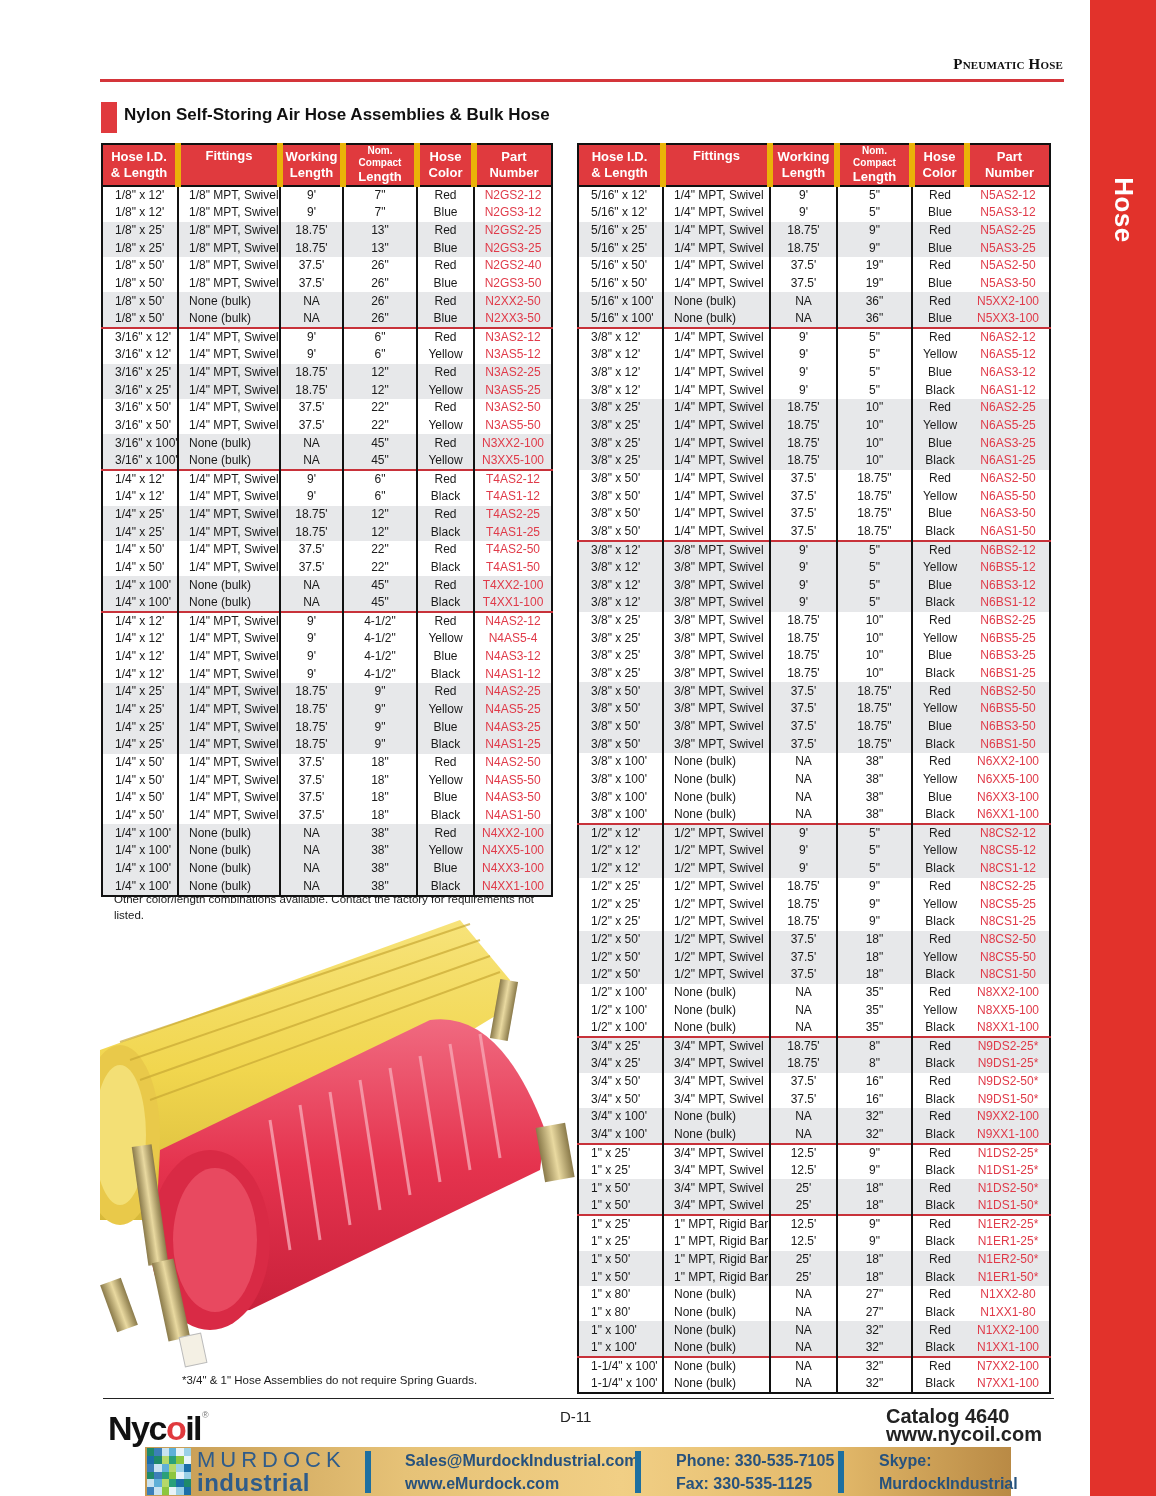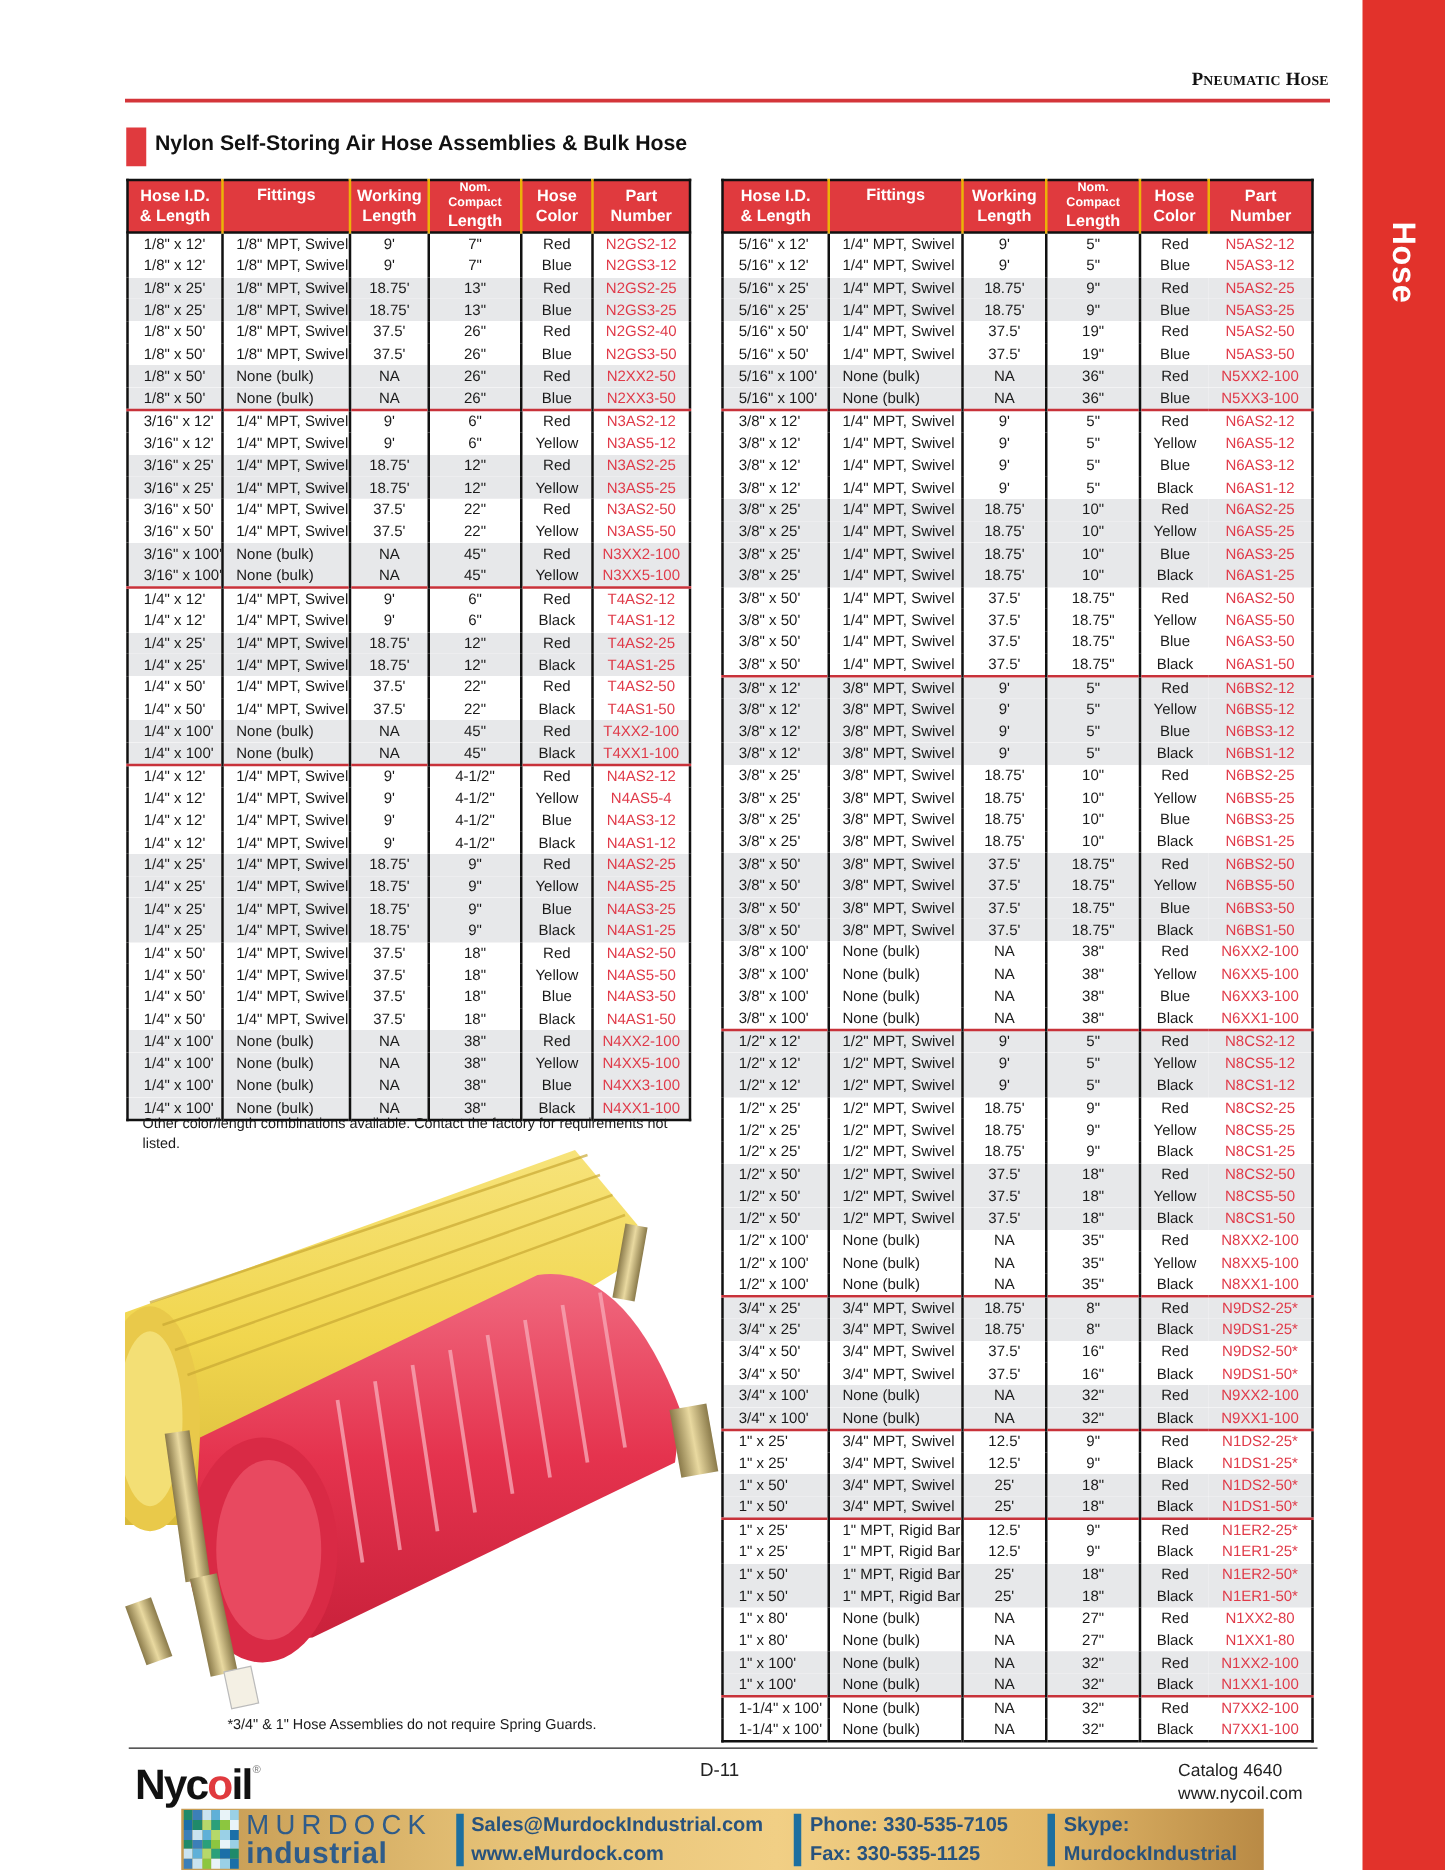--- a/index.html
+++ b/index.html
@@ -12,21 +12,21 @@
 
   .running-head { position: absolute; right: 93px; top: 56px; font-weight: bold; font-size: 15px; color: #111;
     font-variant: small-caps; letter-spacing: 0.2px; font-family: Liberation Serif, serif; }
   .head-rule { position: absolute; left: 100px; top: 79px; width: 964px; height: 3px; background: #d4353a; }
 
   .section-title-bar { position: absolute; left: 101px; top: 102px; width: 16px; height: 31px; background: #e03a3e; }
   .section-title { position: absolute; left: 124px; top: 105px; font-size: 17px; font-weight: bold; color: #111; }
 
   table.spec { position: absolute; border-collapse: collapse; font-size: 12px; table-layout: fixed; }
   table.spec th { background: #e03a3e; color: #fff; font-weight: bold; font-size: 13px; line-height: 16px;
-    height: 37px; text-align: center; vertical-align: middle; border-left: 2px solid #eab308; padding: 0 2px; }
+    height: 37px; text-align: center; vertical-align: middle; border-left: 6px solid #eab308; padding: 0 2px; }
   table.spec th:first-child { border-left: none; text-align: center; }
   table.spec th .small { display: block; font-size: 10px; line-height: 12px; }
   table.spec thead tr { border: 2px solid #111; }
   table.spec td { height: 17.68px; line-height: 17px; padding: 0; white-space: nowrap; overflow: hidden;
     border-left: 2px solid #111; color: #1a1a1a; }
   table.spec td:first-child { border-left: none; padding-left: 12px; }
   table.spec td.fit { padding-left: 10px; }
   table.spec td.c { text-align: center; }
   table.spec td.pn { color: #e03a49; text-align: center; }
   table.spec tr.shade td { background: #e7e8ea; }
@@ -37,35 +37,35 @@
   #left-table { left: 101px; top: 143px; width: 450px; }
   #right-table { left: 577px; top: 143px; width: 472px; }
 
   .note { position: absolute; left: 114px; top: 891px; width: 420px; font-size: 11.5px; line-height: 16px; color: #1a1a1a; }
 
   .hose-image { position: absolute; left: 100px; top: 920px; width: 478px; height: 455px; }
   .guard-note { position: absolute; left: 182px; top: 1374px; font-size: 11.5px; color: #1a1a1a; }
 
   .foot-rule { position: absolute; left: 103px; top: 1398px; width: 951px; height: 1px; background: #222; }
   .page-number { position: absolute; left: 560px; top: 1408px; font-size: 15px; color: #222; }
-  .catalog { position: absolute; right: 114px; top: 1407px; font-size: 14px; line-height: 18px; color: #222; text-align: left; }
+  .catalog { position: absolute; right: 114px; top: 1407px; font-size: 20px; line-height: 18px; color: #222; text-align: left; font-weight: bold; }
 
   .nycoil-logo { position: absolute; left: 108px; top: 1410px; height: 36px; display: flex; align-items: flex-end; }
   .nycoil-text { font-family: "Liberation Sans", sans-serif; font-weight: 900; font-size: 34px; letter-spacing: -1.5px; color: #111; line-height: 36px; }
   .nycoil-text .o { color: #e03a3e; }
   .nycoil-reg { font-size: 9px; color: #777; align-self: flex-start; margin-left: 1px; }
 
   .banner { position: absolute; left: 145px; top: 1447px; width: 866px; height: 49px;
     background: linear-gradient(90deg, #c59a52 0%, #e6c277 30%, #f1cf85 55%, #e2b869 80%, #b98a45 100%); }
   .mosaic { position: absolute; left: 2px; top: 1px; width: 44px; height: 47px; display: grid; grid-template-columns: repeat(6, 1fr); grid-template-rows: repeat(6, 1fr); }
   .mosaic span { display: block; }
   .murdock-name { position: absolute; left: 52px; top: 1px; font-size: 22px; font-weight: normal; letter-spacing: 5px; color: #2f5c8a; line-height: 24px; }
   .murdock-sub { position: absolute; left: 52px; top: 24px; font-size: 24px; font-weight: bold; color: #2f5c8a; line-height: 24px; letter-spacing: 0.5px; }
   .b-sep { position: absolute; top: 4px; width: 6px; height: 42px; background: #1d6fa0; }
-  .b-text { position: absolute; font-size: 16px; font-weight: bold; color: #27527d; line-height: 23px; top: 2px; white-space: nowrap; }
+  .b-text { position: absolute; font-size: 16px; font-weight: bold; color: #27527d; line-height: 23px; top: 2px; white-space: nowrap; margin-left: 28px; }
 </style>
 </head>
 <body>
 
 <div class="side-tab">
   <div class="side-tab-label">Hose</div>
 </div>
 
 <div class="running-head">Pneumatic Hose</div>
 <div class="head-rule"></div>

